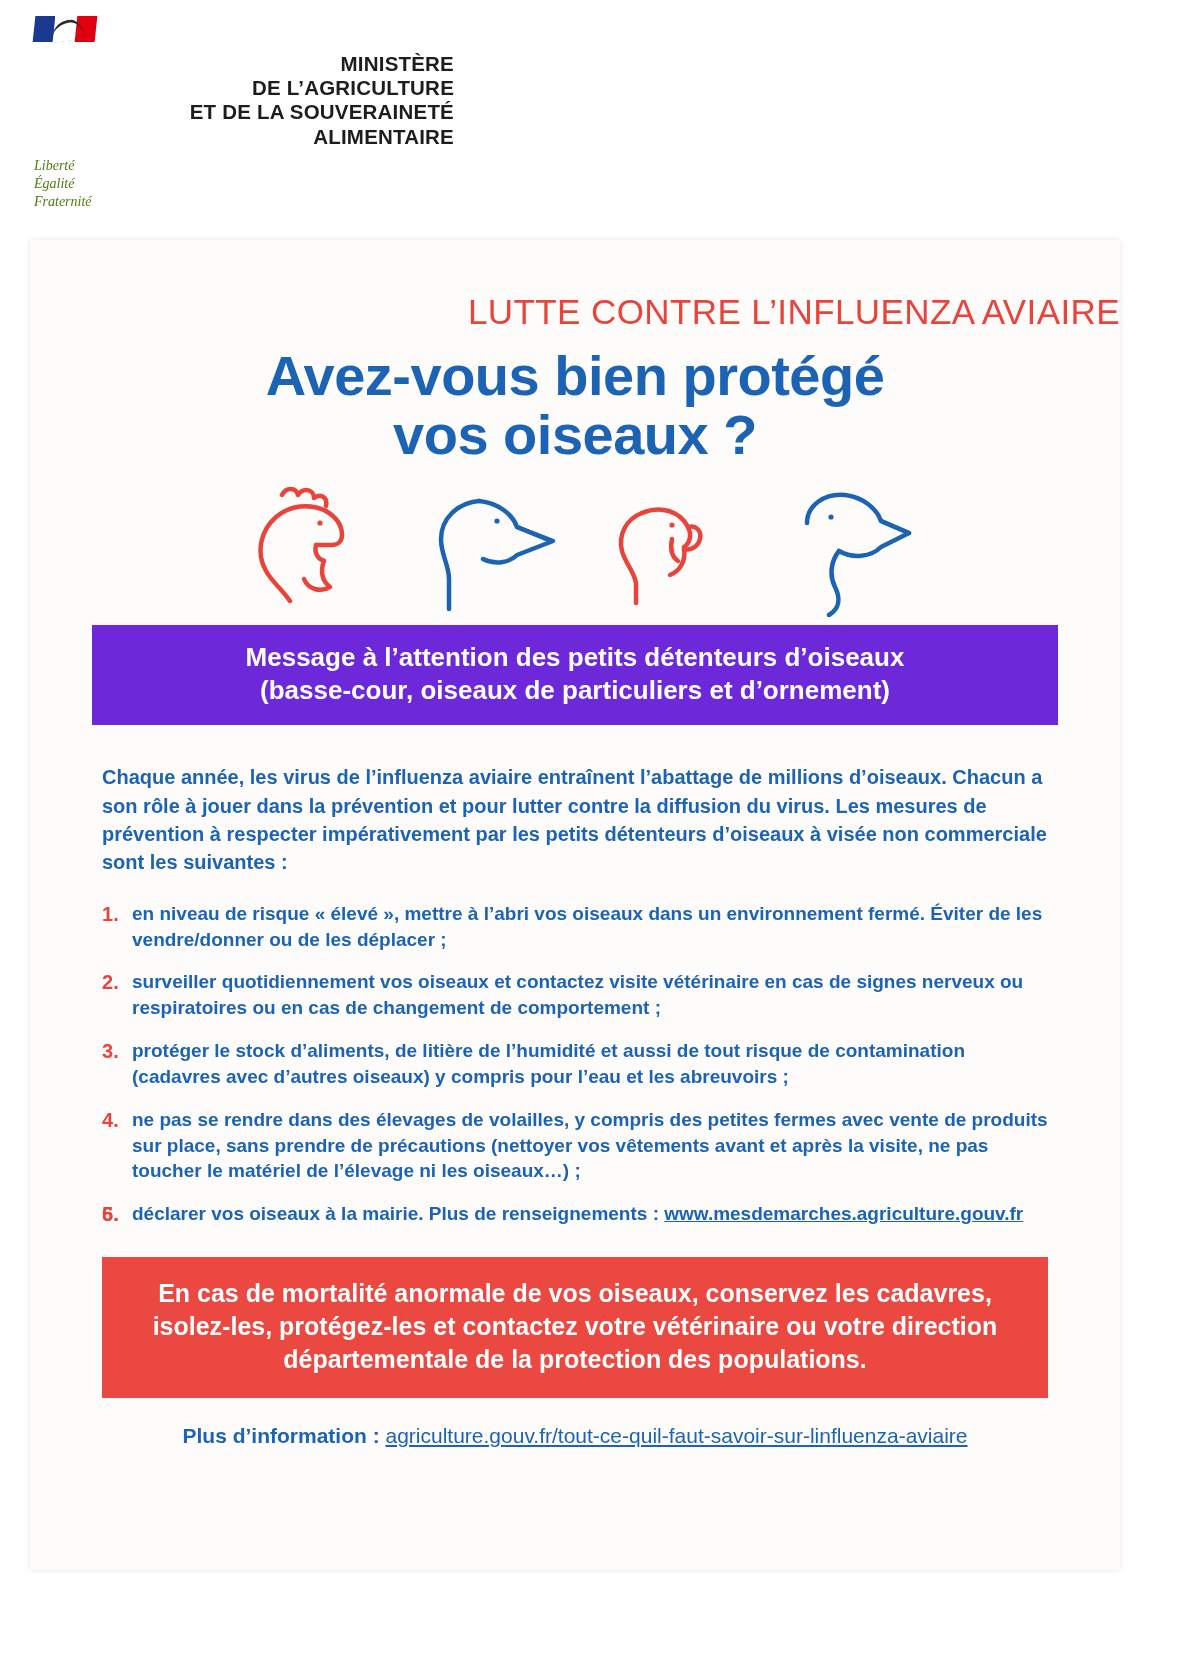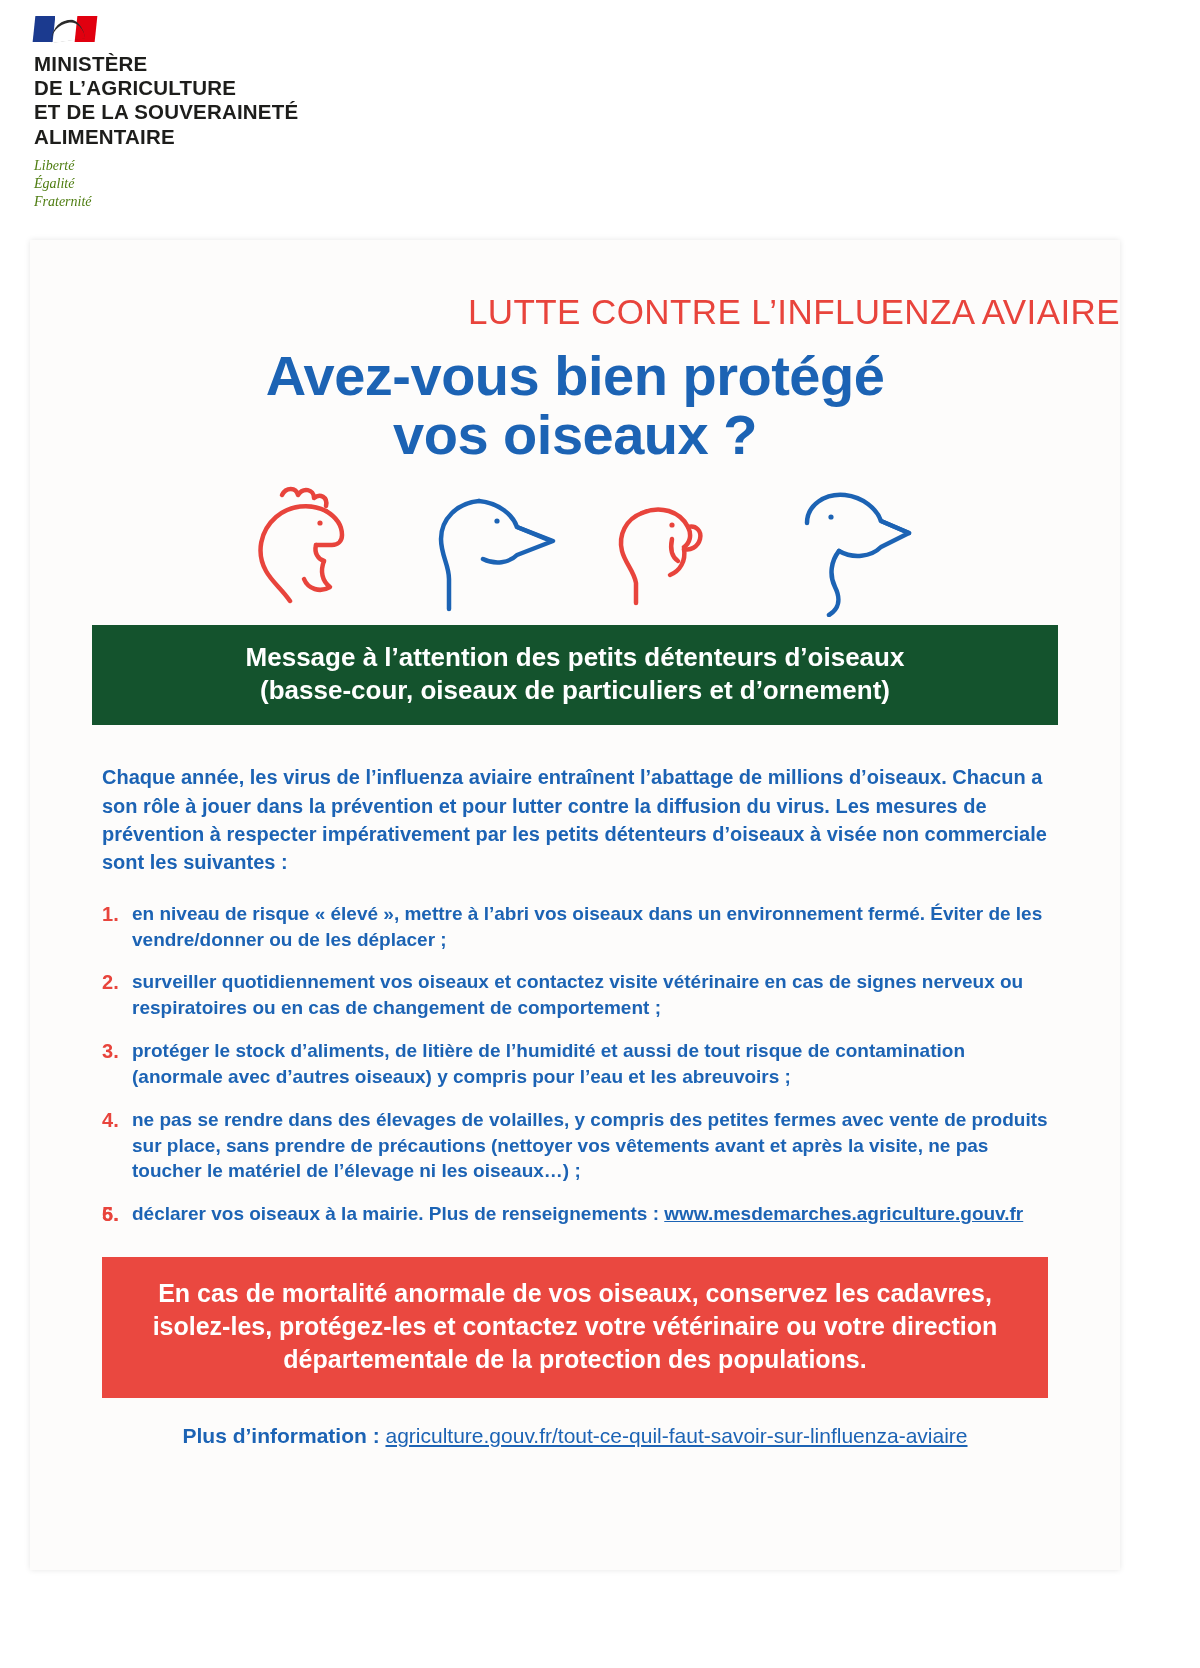--- a/index.html
+++ b/index.html
@@ -99,21 +99,21 @@
     margin-top: 6px;
     height: 150px;
     display: flex;
     justify-content: center;
     align-items: flex-end;
     gap: 10px;
   }
 
   
   .banner {
-    background: #14532d;
+    background: #6d28d9;
     color: #ffffff;
     font-weight: bold;
     font-size: 26px;
     line-height: 1.28;
     text-align: center;
     padding: 16px 20px 18px;
     margin: 4px 62px 0 62px;
   }
 
   
@@ -190,21 +190,21 @@
 </head>
 <body>
 
 <div class="header">
   <div class="flag">
     <div class="bar blue"></div>
     <div class="bar white"></div>
     <div class="bar red"></div>
     <div class="swirl"></div>
   </div>
-  <div class="ministry-name" style="white-space: pre-line;">MINISTÈRE
+  <div class="ministry-name" style="white-space: pre-line; text-align: right;">MINISTÈRE
 DE L’AGRICULTURE
 ET DE LA SOUVERAINETÉ
 ALIMENTAIRE</div>
   <div class="devise" style="white-space: pre-line;">Liberté
 Égalité
 Fraternité</div>
 </div>
 
 <div class="poster">
 
@@ -265,21 +265,21 @@
     <li>
       <span class="num">1</span>
       <span>en niveau de risque « élevé », mettre à l’abri vos oiseaux dans un environnement fermé. Éviter de les vendre/donner ou de les déplacer ;</span>
     </li>
     <li>
       <span class="num">2</span>
       <span>surveiller quotidiennement vos oiseaux et contactez visite vétérinaire en cas de signes nerveux ou respiratoires ou en cas de changement de comportement ;</span>
     </li>
     <li>
       <span class="num">3</span>
-      <span>protéger le stock d’aliments, de litière de l’humidité et aussi de tout risque de contamination (anormale avec d’autres oiseaux) y compris pour l’eau et les abreuvoirs ;</span>
+      <span>protéger le stock d’aliments, de litière de l’humidité et aussi de tout risque de contamination (cadavres avec d’autres oiseaux) y compris pour l’eau et les abreuvoirs ;</span>
     </li>
     <li>
       <span class="num">4</span>
       <span>ne pas se rendre dans des élevages de volailles, y compris des petites fermes avec vente de produits sur place, sans prendre de précautions (nettoyer vos vêtements avant et après la visite, ne pas toucher le matériel de l’élevage ni les oiseaux…) ;</span>
     </li>
     <li>
       <span class="num">5</span>
     </li>
     <li>
       <span class="num">6</span>

